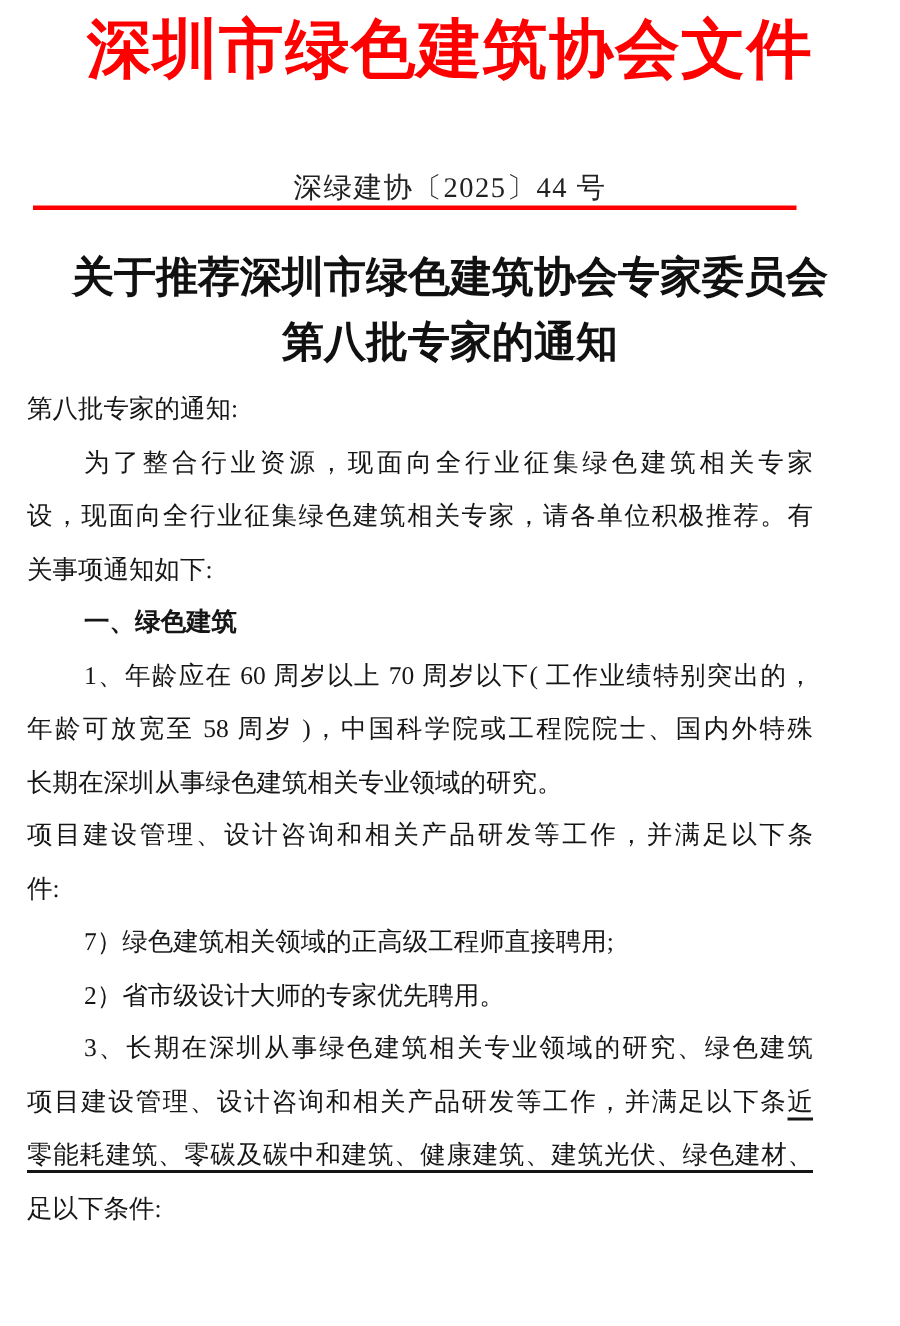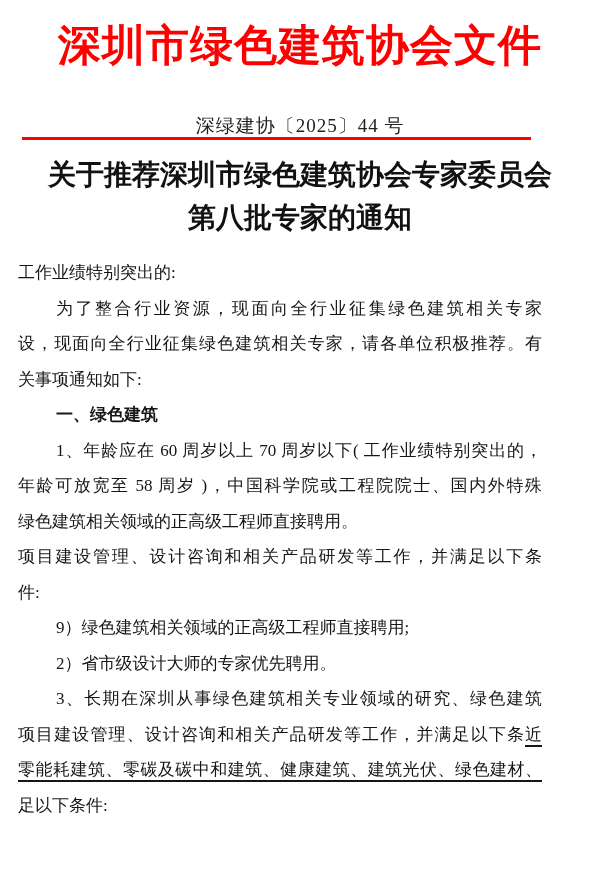--- a/index.html
+++ b/index.html
@@ -11,21 +11,21 @@
     position: relative;
     width: 600px;
     height: 884px;
     background: #ffffff;
     overflow: hidden;
     font-family: "Liberation Serif", "DejaVu Serif", serif;
     color: #161616;
   }
   .banner {
     position: absolute;
-    top: 16px;
+    top: 4px;
     left: 0;
     width: 100%;
     text-align: center;
     font-size: 43px;
     line-height: 60px;
     font-weight: bold;
     letter-spacing: 1px;
     color: #ff0000;
   }
   .docnum {
@@ -42,21 +42,21 @@
   .redline {
     position: absolute;
     top: 137px;
     left: 22px;
     width: 509px;
     height: 3px;
     background: #ff0000;
   }
   .doc-title {
     position: absolute;
-    top: 153px;
+    top: 164px;
     left: 0;
     width: 100%;
     text-align: center;
     font-size: 28px;
     line-height: 43px;
     font-weight: bold;
     color: #111111;
   }
   .body-text {
     position: absolute;
@@ -98,31 +98,31 @@
   <div class="docnum">深绿建协〔2025〕44 号</div>
 
   <div class="redline"></div>
 
   <div class="doc-title">
     <div>关于推荐深圳市绿色建筑协会专家委员会</div>
     <div>第八批专家的通知</div>
   </div>
 
   <div class="body-text">
-    <div class="line">工作业绩特别突出的:</div>
+    <div class="line">第八批专家的通知:</div>
     <div class="line indent full">为了整合行业资源，现面向全行业征集绿色建筑相关专家</div>
     <div class="line full">设，现面向全行业征集绿色建筑相关专家，请各单位积极推荐。有</div>
     <div class="line">关事项通知如下:</div>
     <div class="line indent bold">一、绿色建筑</div>
     <div class="line indent full">1、年龄应在 60 周岁以上 70 周岁以下( 工作业绩特别突出的，</div>
     <div class="line full">年龄可放宽至 58 周岁 )，中国科学院或工程院院士、国内外特殊</div>
-    <div class="line">绿色建筑相关领域的正高级工程师直接聘用。</div>
+    <div class="line">长期在深圳从事绿色建筑相关专业领域的研究。</div>
     <div class="line full">项目建设管理、设计咨询和相关产品研发等工作，并满足以下条</div>
     <div class="line">件:</div>
-    <div class="line indent">9）绿色建筑相关领域的正高级工程师直接聘用;</div>
+    <div class="line indent">7）绿色建筑相关领域的正高级工程师直接聘用;</div>
     <div class="line indent">2）省市级设计大师的专家优先聘用。</div>
     <div class="line indent full">3、长期在深圳从事绿色建筑相关专业领域的研究、绿色建筑</div>
     <div class="line full">
       <span>项目建设管理、设计咨询和相关产品研发等工作，并满足以下条</span><span class="u">近</span>
     </div>
     <div class="line full">
       <span class="u">零能耗建筑、零碳及碳中和建筑、健康建筑、建筑光伏、绿色建材、</span>
     </div>
     <div class="line">足以下条件:</div>
   </div>

